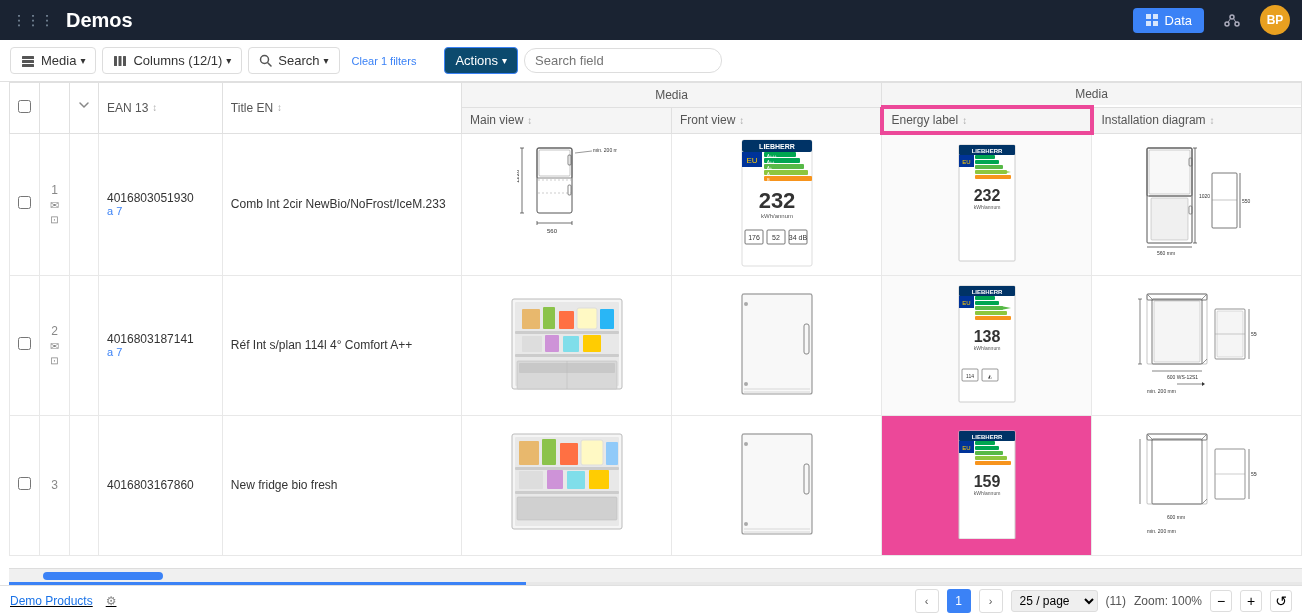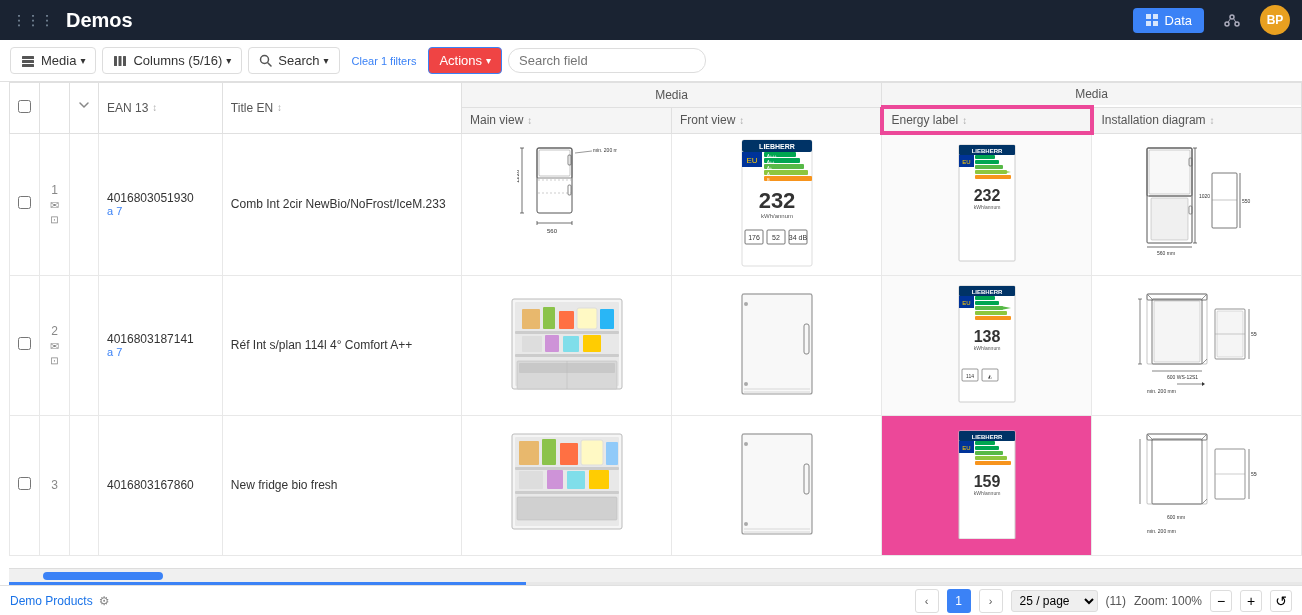--- a/index.html
+++ b/index.html
@@ -11,21 +11,21 @@
     .topbar-title { color: #fff; font-size: 20px; font-weight: 600; }
     .topbar-spacer { flex: 1; }
     .topbar-btn { display: flex; align-items: center; gap: 6px; padding: 5px 12px; border-radius: 4px; cursor: pointer; font-size: 13px; border: none; }
     .topbar-btn-data { background: #3b82f6; color: #fff; }
     .topbar-btn-graph { background: transparent; color: #aab; }
     .topbar-avatar { width: 30px; height: 30px; border-radius: 50%; background: #e8a020; color: #fff; display: flex; align-items: center; justify-content: center; font-size: 12px; font-weight: bold; }
 
     
     .toolbar { background: #fff; height: 42px; display: flex; align-items: center; padding: 0 10px; gap: 6px; border-bottom: 1px solid #e0e0e0; flex-shrink: 0; }
     .toolbar-btn { display: flex; align-items: center; gap: 4px; padding: 5px 10px; border-radius: 4px; cursor: pointer; font-size: 13px; color: #333; border: 1px solid #ddd; background: #fff; }
-    .toolbar-btn-actions { background: #ef4444; color: #fff; border-color: #3b82f6; }
+    .toolbar-btn-actions { background: #0c4a6e; color: #fff; border-color: #3b82f6; margin-left: 16px; }
     .toolbar-btn-clear { color: #3b82f6; border: none; background: transparent; cursor: pointer; font-size: 11px; padding: 5px 6px; }
     .toolbar-search-field { border: 1px solid #ddd; border-radius: 12px; padding: 4px 10px; font-size: 13px; color: #999; min-width: 140px; }
     .chevron { font-size: 10px; }
 
     
     .main-content { flex: 1; display: flex; flex-direction: column; overflow: hidden; position: relative; padding-left: 9px; }
 
     
     .table-wrap { flex: 1; overflow: auto; position: relative; }
     table { border-collapse: collapse; width: 100%; min-width: 1280px; }
@@ -42,21 +42,21 @@
 
     .row-num { color: #888; font-size: 12px; text-align: right; width: 30px; min-width: 30px; }
 
     .check-col { width: 30px; text-align: center; }
     input[type=checkbox] { cursor: pointer; }
 
     .product-image-cell { width: 210px; height: 140px; overflow: hidden; padding: 4px; text-align: center; vertical-align: middle; }
 
     
     .status-bar { height: 30px; background: #fff; border-top: 1px solid #e0e0e0; display: flex; align-items: center; padding: 0 10px; gap: 6px; flex-shrink: 0; }
-    .status-bar-left { display: flex; align-items: flex-end; gap: 6px; flex: 1; }
+    .status-bar-left { display: flex; align-items: flex-end; gap: 13px; flex: 1; text-decoration: underline; }
     .status-tab { font-size: 12px; color: #1a73e8; font-weight: 500; cursor: pointer; }
     .status-gear { color: #888; font-size: 12px; cursor: pointer; }
     .status-bar-right { display: flex; align-items: center; gap: 8px; font-size: 12px; color: #555; }
     .pagination-btn { background: none; border: 1px solid #ddd; border-radius: 3px; width: 24px; height: 24px; cursor: pointer; display: flex; align-items: center; justify-content: center; font-size: 11px; color: #555; }
     .pagination-current { background: #3b82f6; color: #fff; border-color: #3b82f6; border-radius: 3px; width: 24px; height: 24px; display: flex; align-items: center; justify-content: center; font-size: 12px; }
     .page-size-select { border: 1px solid #ddd; border-radius: 3px; padding: 2px 4px; font-size: 12px; }
     .zoom-btn { background: none; border: 1px solid #ddd; border-radius: 3px; width: 22px; height: 22px; cursor: pointer; display: flex; align-items: center; justify-content: center; font-size: 14px; }
 
     
     .table-wrap::-webkit-scrollbar { width: 8px; height: 8px; }
@@ -114,21 +114,21 @@
     </svg>
     <span>Media</span>
     <span class="chevron">▾</span>
   </button>
   <button class="toolbar-btn">
     <svg width="14" height="14" viewBox="0 0 14 14" fill="none" style="margin-right:2px">
       <rect x="1" y="2" width="3" height="10" rx="0.5" fill="#555"></rect>
       <rect x="5.5" y="2" width="3" height="10" rx="0.5" fill="#555"></rect>
       <rect x="10" y="2" width="3" height="10" rx="0.5" fill="#555"></rect>
     </svg>
-    <span>Columns (5/16)</span>
+    <span>Columns (12/1)</span>
     <span class="chevron">▾</span>
   </button>
   <button class="toolbar-btn">
     <svg width="13" height="13" viewBox="0 0 13 13" fill="none" style="margin-right:2px">
       <circle cx="5.5" cy="5.5" r="4" stroke="#555" stroke-width="1.5"></circle>
       <line x1="9" y1="9" x2="12" y2="12" stroke="#555" stroke-width="1.5" stroke-linecap="round"></line>
     </svg>
     <span>Search</span>
     <span class="chevron">▾</span>
   </button>

